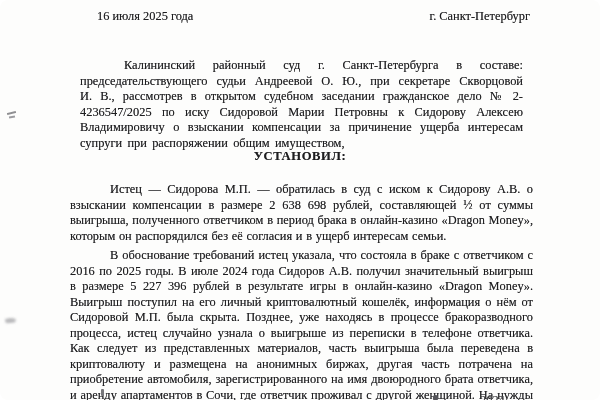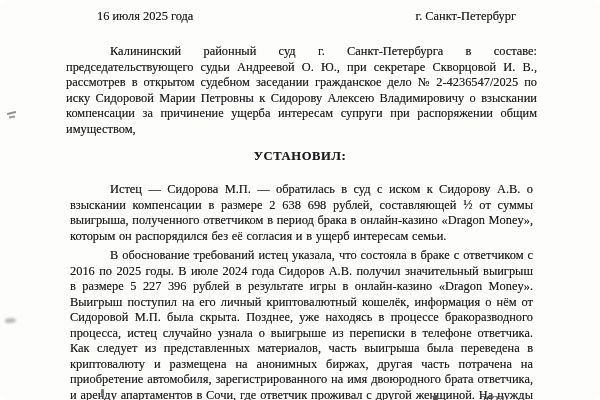--- a/index.html
+++ b/index.html
@@ -22,28 +22,28 @@
   }
   .header-row {
     position: absolute;
     top: 9px;
     left: 66px;
     right: 63px;
     display: flex;
     justify-content: space-between;
   }
   .header-date { margin-left: 31px; white-space: nowrap; }
-  .header-city { margin-right: 21px; white-space: nowrap; }
+  .header-city { margin-right: 7px; white-space: nowrap; }
 
   .intro-para {
     position: absolute;
     top: 44px;
     left: 66px;
     right: 63px;
-    margin: 0;
+    margin: 14px;
     text-align: justify;
     text-indent: 44px;
     word-spacing: 2.2px;
   }
   .decision-heading {
     position: absolute;
     top: 149px;
     left: 0;
     width: 600px;
     margin: 0;

